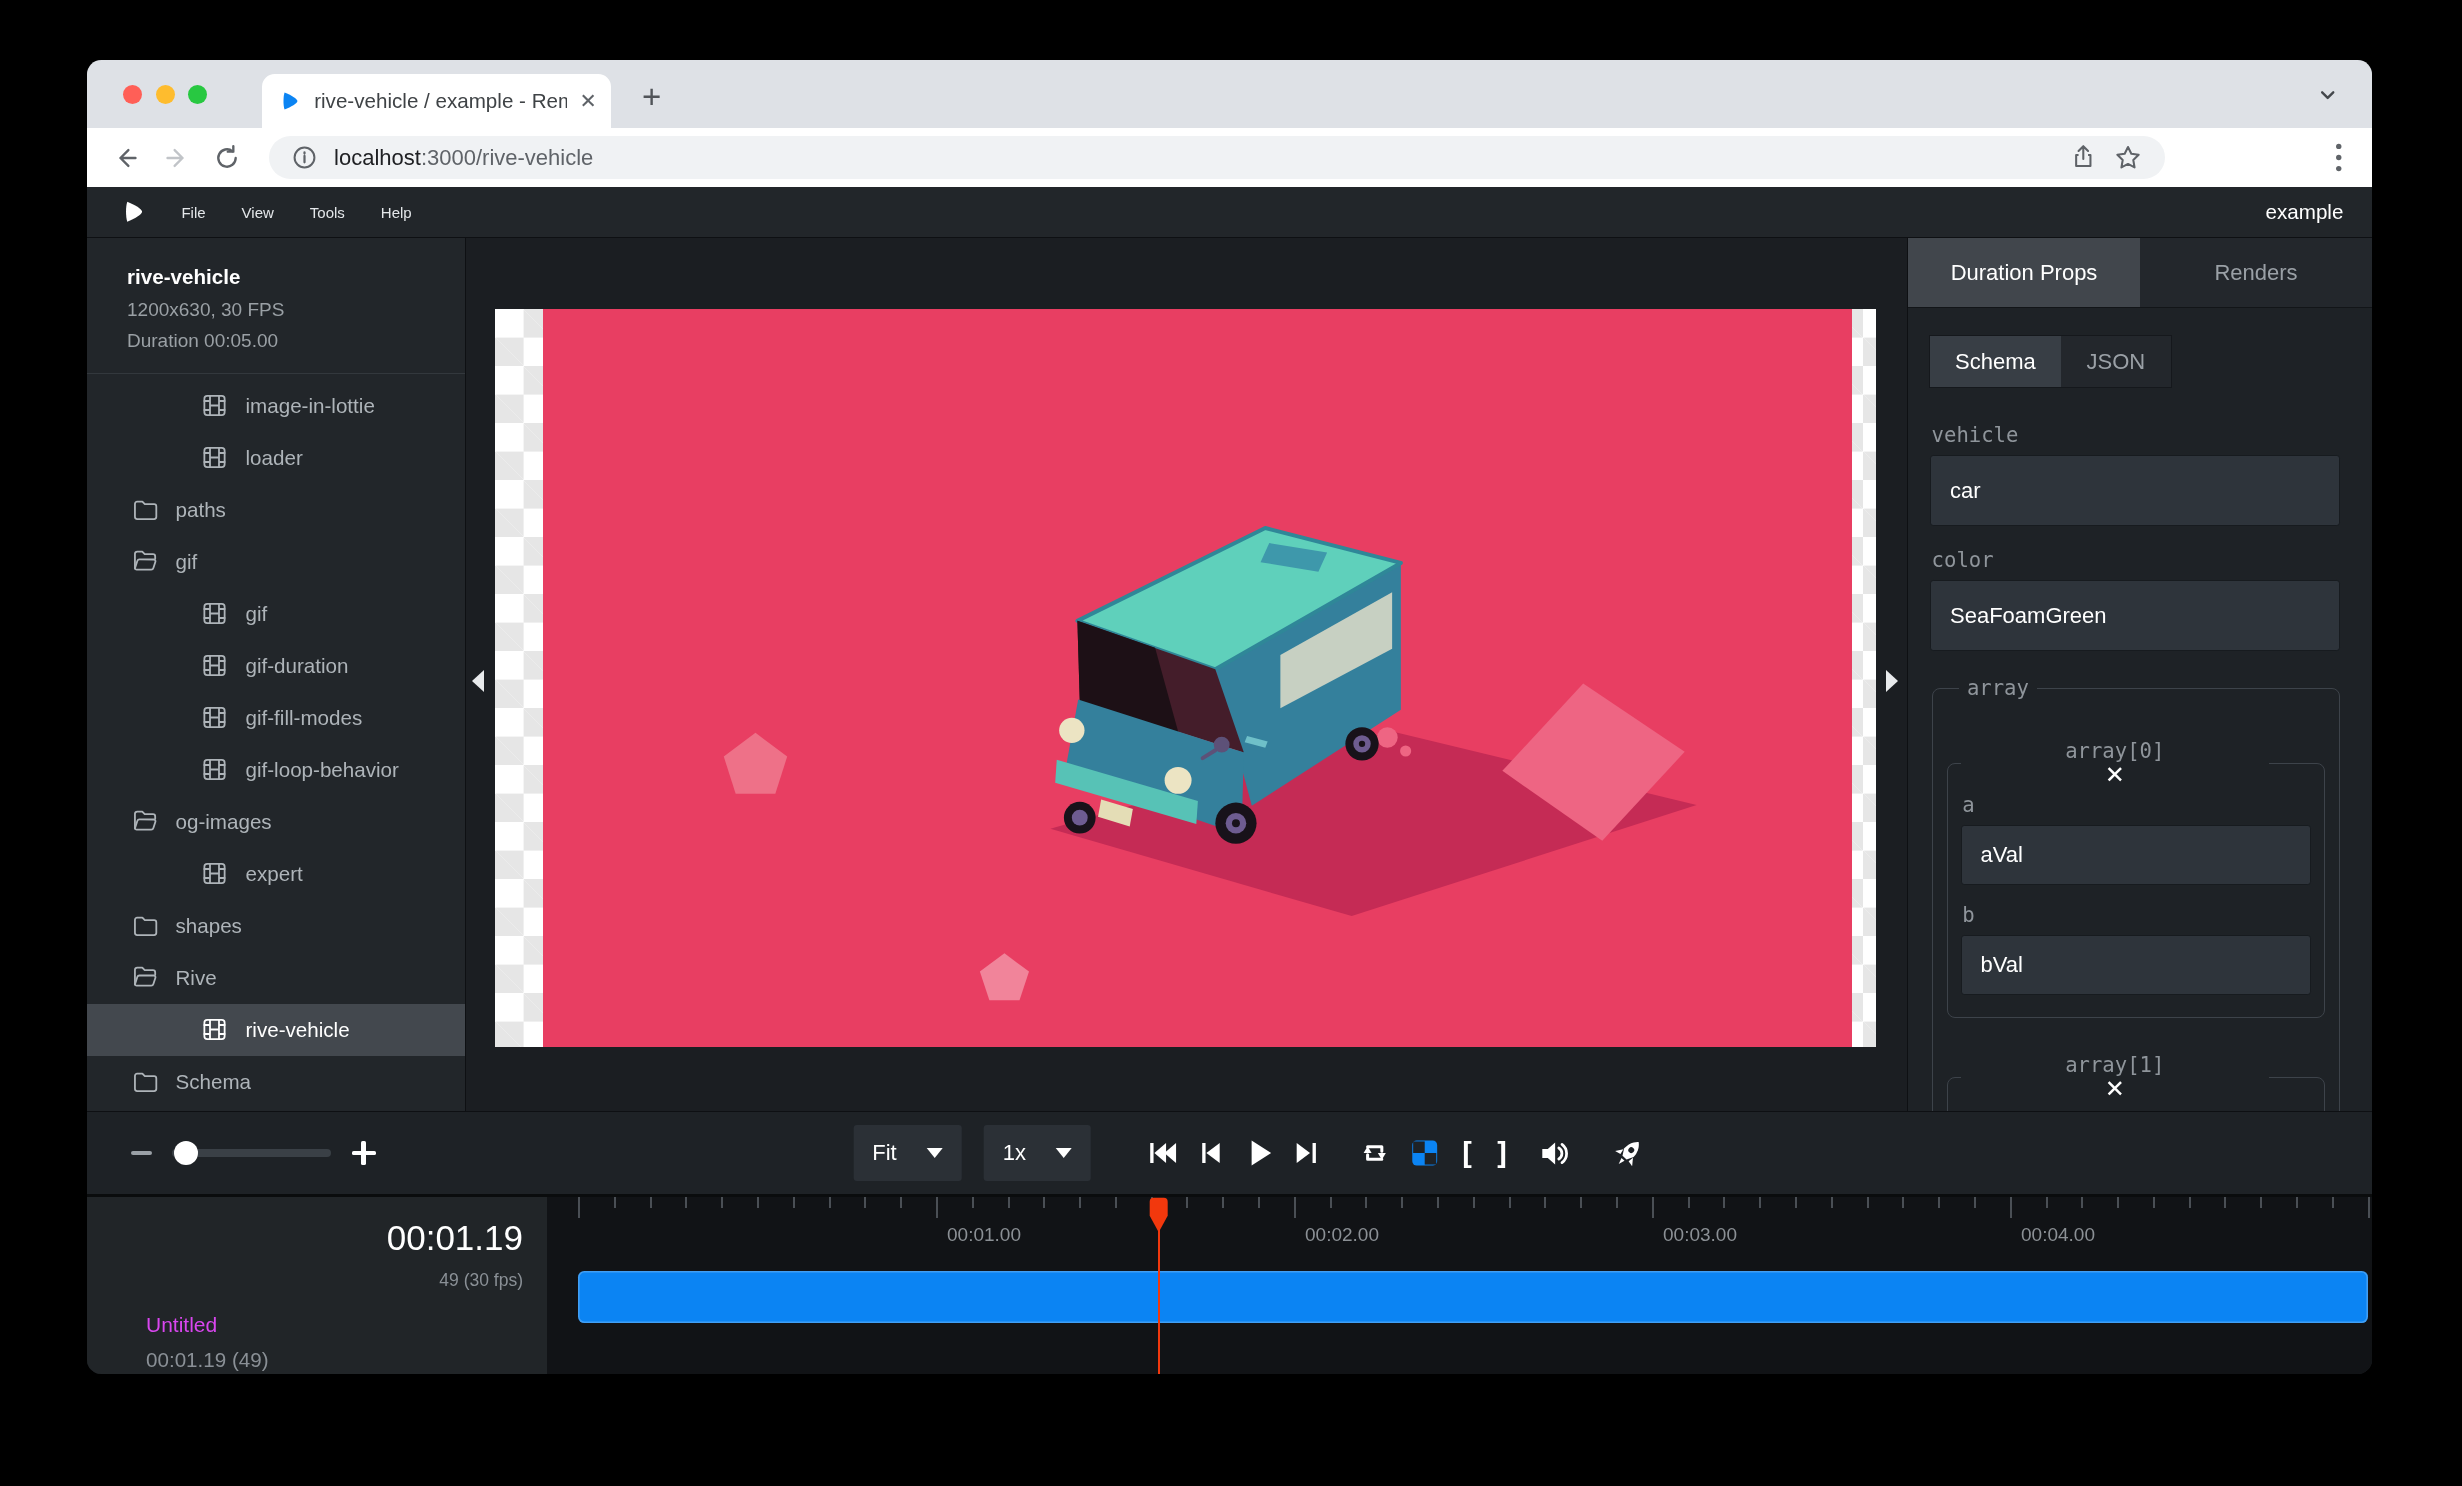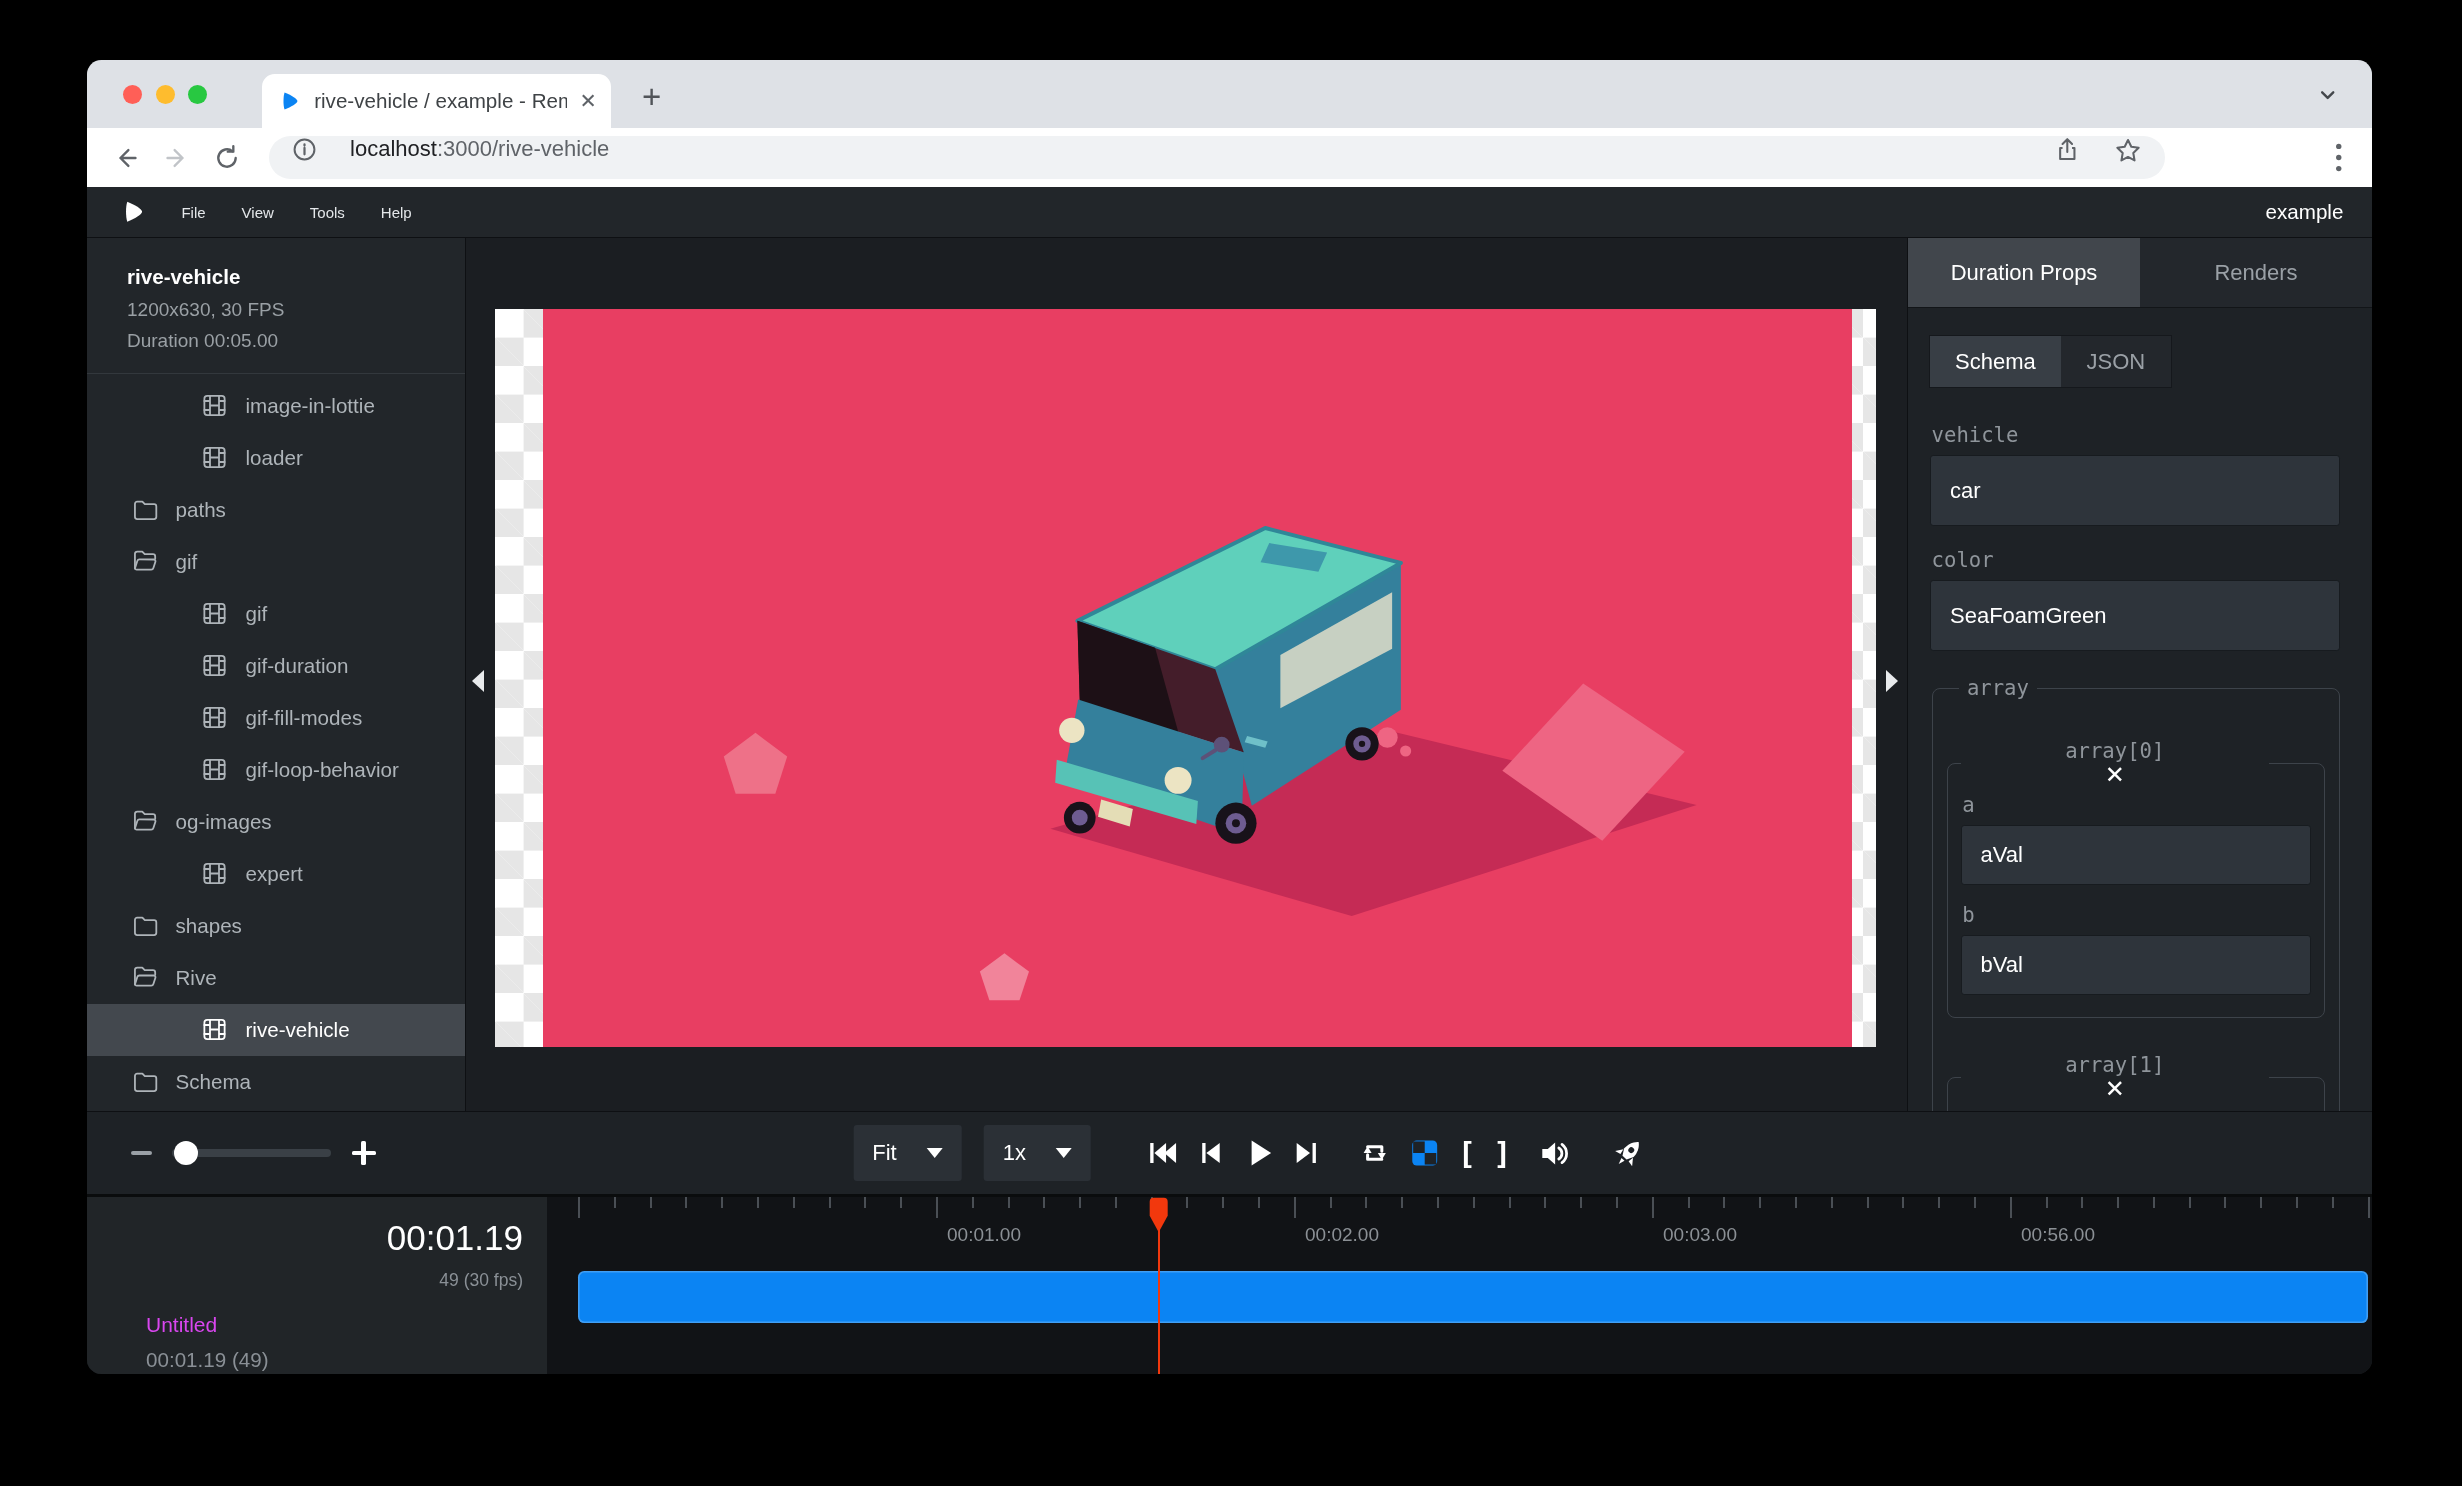--- a/index.html
+++ b/index.html
@@ -14,21 +14,21 @@
   .light { width:19px; height:19px; border-radius:50%; }
   .light.r { background:#ff5f57; } .light.y { background:#febc2e; } .light.g { background:#28c841; }
   .tab { position:absolute; left:175px; top:14.3px; width:349px; height:54px; background:#fff;
     border-radius:12.7px 12.7px 0 0; display:flex; align-items:center; padding:0 14.3px 0 17.5px; gap:12.7px; }
   .tab-title { flex:1; font-size:20.6px; color:#3f4346; white-space:nowrap; overflow:hidden; }
   .tab-close { font-size:20.6px; color:#5f6368; cursor:default; }
   .newtab { position:absolute; left:555px; top:17.5px; font-size:33px; color:#515459; font-weight:300; }
   .tabsearch { position:absolute; right:32px; top:22px; }
   .urlrow { height:59px; background:#fff; display:flex; align-items:center; padding:0 28.6px 0 24px; gap:20.6px; }
   .omnibox { flex:1; height:43px; border-radius:21.4px; background:#f0f2f4; display:flex;
-    padding:0 22px; gap:32px; margin:0 148px 0 6.3px; }
+    align-items:center; padding:0 22px; gap:16px; margin:0 148px 0 6.3px; }
   .url { font-size:22px; color:#202124; white-space:nowrap; }
   .url .rest { color:#5f6368; }
   .ospacer { flex:1; }
   .cicon { flex:0 0 auto; display:block; }
 
   
   .menubar { height:51px; background:#22262a; display:flex; align-items:center;
     padding:0 28.6px 0 35px; border-bottom:1.6px solid #0e1013; }
   .menubar .logo { margin-right:16px; display:flex; }
   .menu-item { font-size:15px; color:#e4e7ea; padding:0 18px; }
@@ -542,21 +542,21 @@
           <div class="tick" style="left: 1575px;"></div>
           <div class="tick" style="left: 1611px;"></div>
           <div class="tick" style="left: 1646px;"></div>
           <div class="tick" style="left: 1682px;"></div>
           <div class="tick" style="left: 1718px;"></div>
           <div class="tick" style="left: 1754px;"></div>
           <div class="tick tall" style="left: 1790px;"></div>
           <div class="rlabel" style="left: 369px;">00:01.00</div>
           <div class="rlabel" style="left: 727px;">00:02.00</div>
           <div class="rlabel" style="left: 1085px;">00:03.00</div>
-          <div class="rlabel" style="left: 1443px;">00:56.00</div>
+          <div class="rlabel" style="left: 1443px;">00:04.00</div>
         </div>
       <div class="clip"></div>
       <div class="playhead-line"></div>
       <div class="playhead-marker">
         <svg width="21.4" height="36" viewBox="0 0 27 46">
             <path d="M2 6 a5 5 0 0 1 5 -5 h13 a5 5 0 0 1 5 5 v18 L13.5 45 L2 24 Z" fill="#f2380d"></path>
           </svg>
       </div>
     </div>
     <div class="tl-left">

